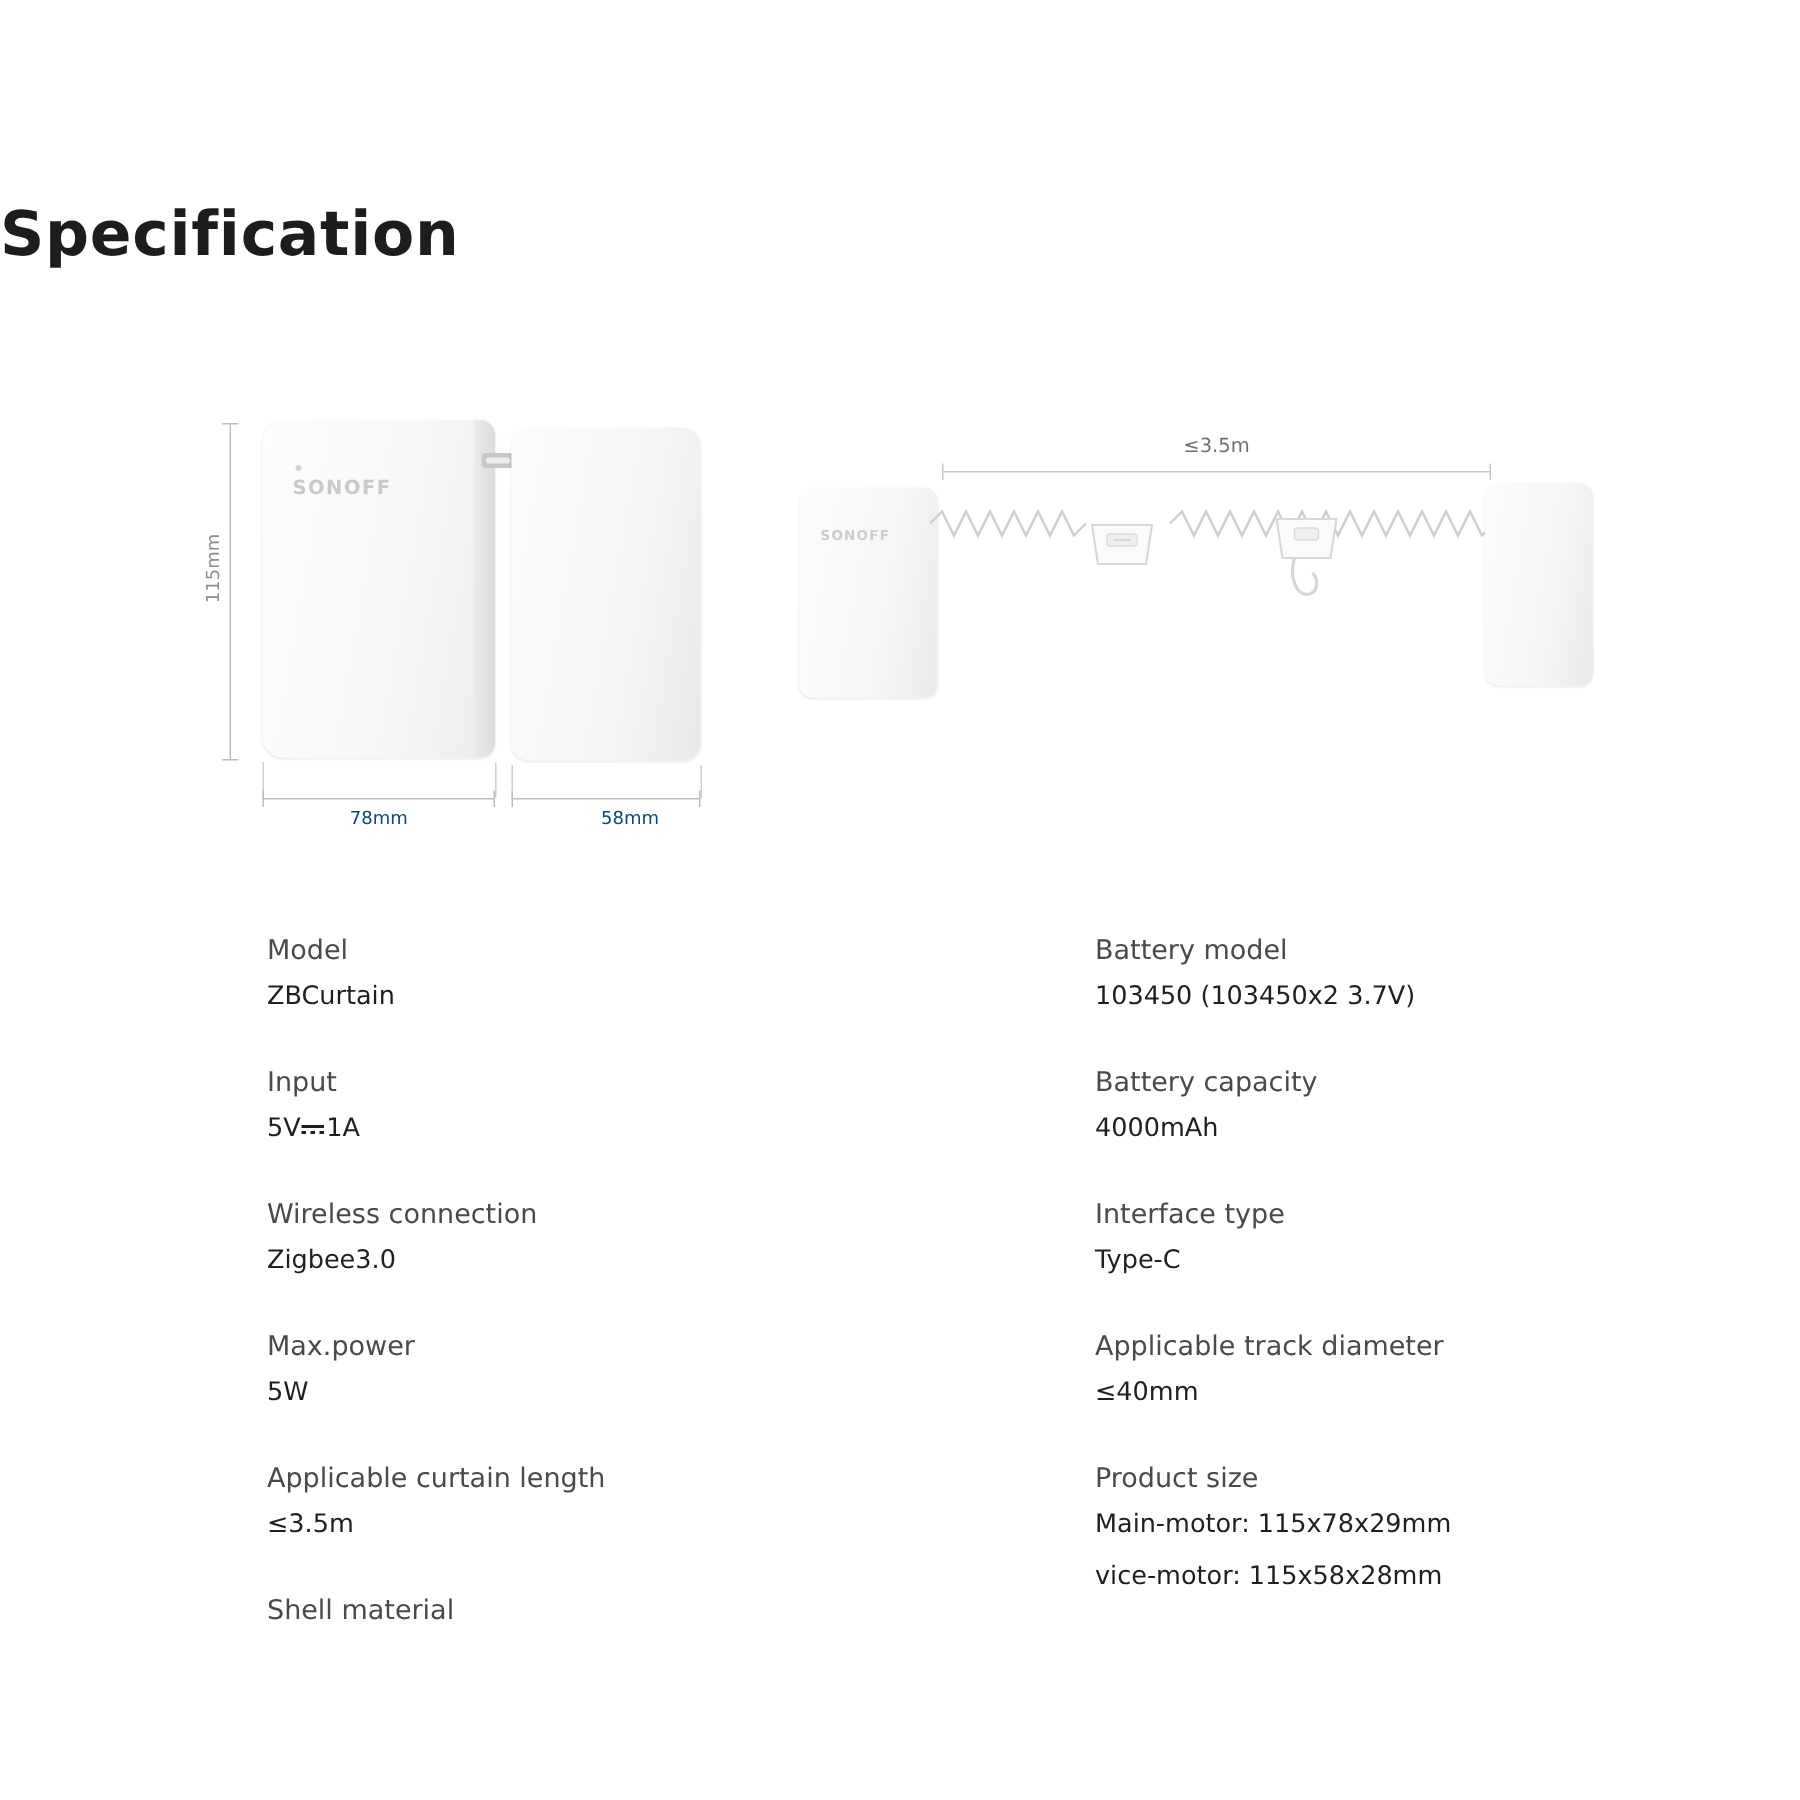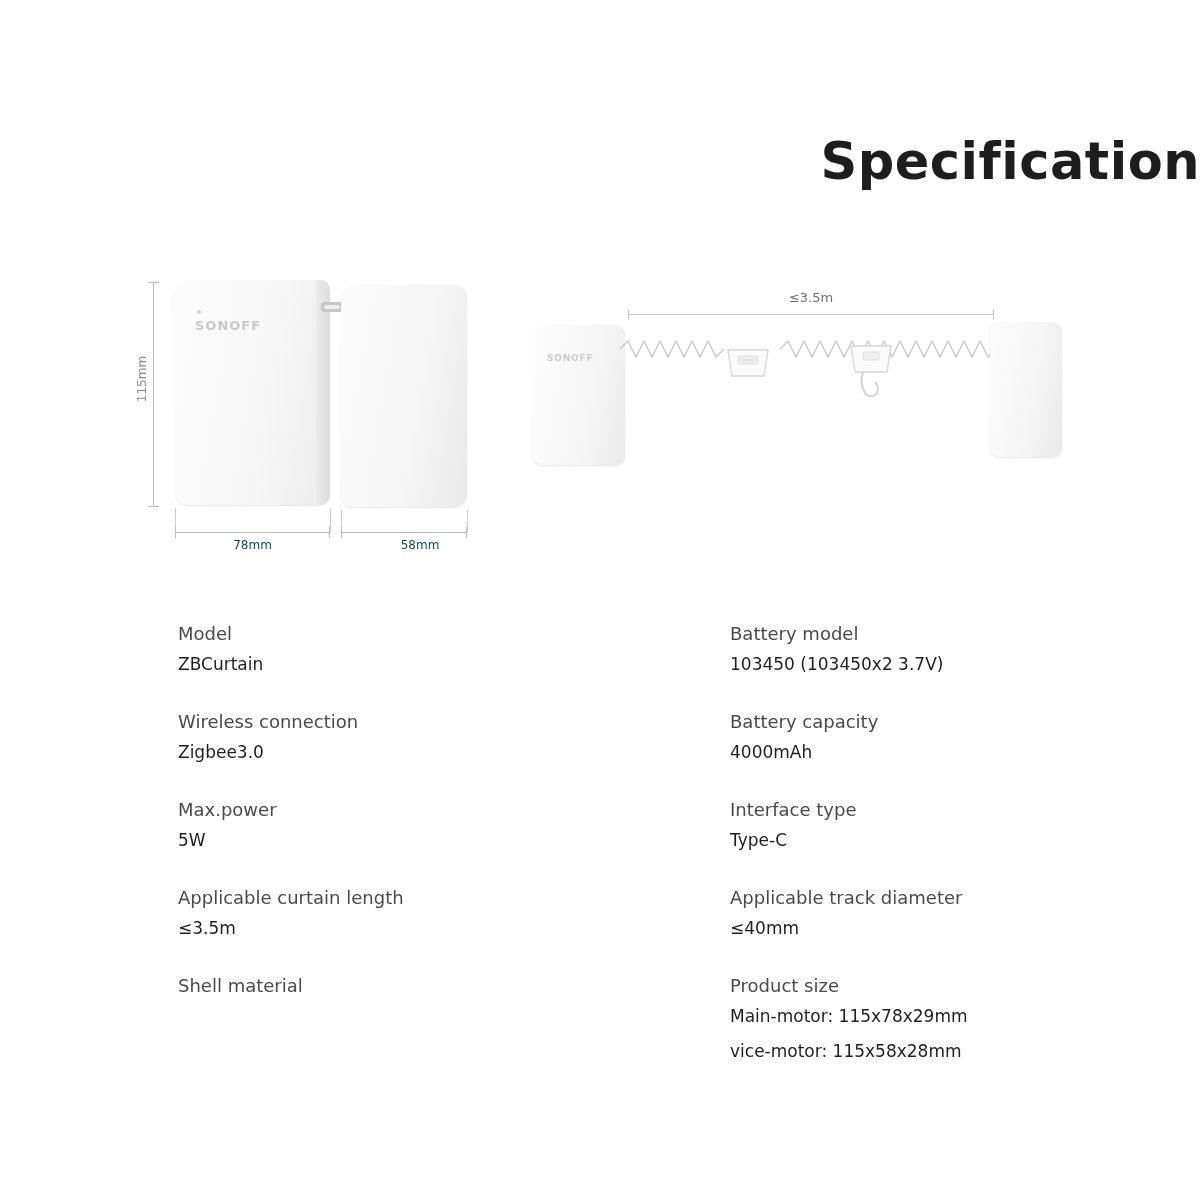--- a/index.html
+++ b/index.html
@@ -15,22 +15,22 @@
     color: #2b2b2b;
     overflow: hidden;
   }
 
   
   .page-title {
     position: absolute;
     top: 132px;
     left: 0;
     width: 1200px;
-    text-align: right;
-    font-size: 51px;
+    text-align: left;
+    font-size: 41px;
     font-weight: bold;
     letter-spacing: 0.5px;
     color: #1d1d1d;
   }
 
   
   .diagram {
     position: absolute;
     top: 240px;
     left: 0;
@@ -359,20 +359,26 @@
 
 <div class="specs">
 
   <div class="spec-col col-left">
 
     <div class="spec-item">
       <div class="spec-label">Model</div>
       <div class="spec-value">ZBCurtain</div>
     </div>
 
+    <div class="spec-item">
+      <div class="spec-label">Input</div>
+      <div class="spec-value">
+        <span>5V</span><span class="dc"><i></i><i></i><i></i><i></i></span><span>1A</span>
+      </div>
+    </div>
 
     <div class="spec-item">
       <div class="spec-label">Wireless connection</div>
       <div class="spec-value">Zigbee3.0</div>
     </div>
 
     <div class="spec-item">
       <div class="spec-label">Max.power</div>
       <div class="spec-value">5W</div>
     </div>

